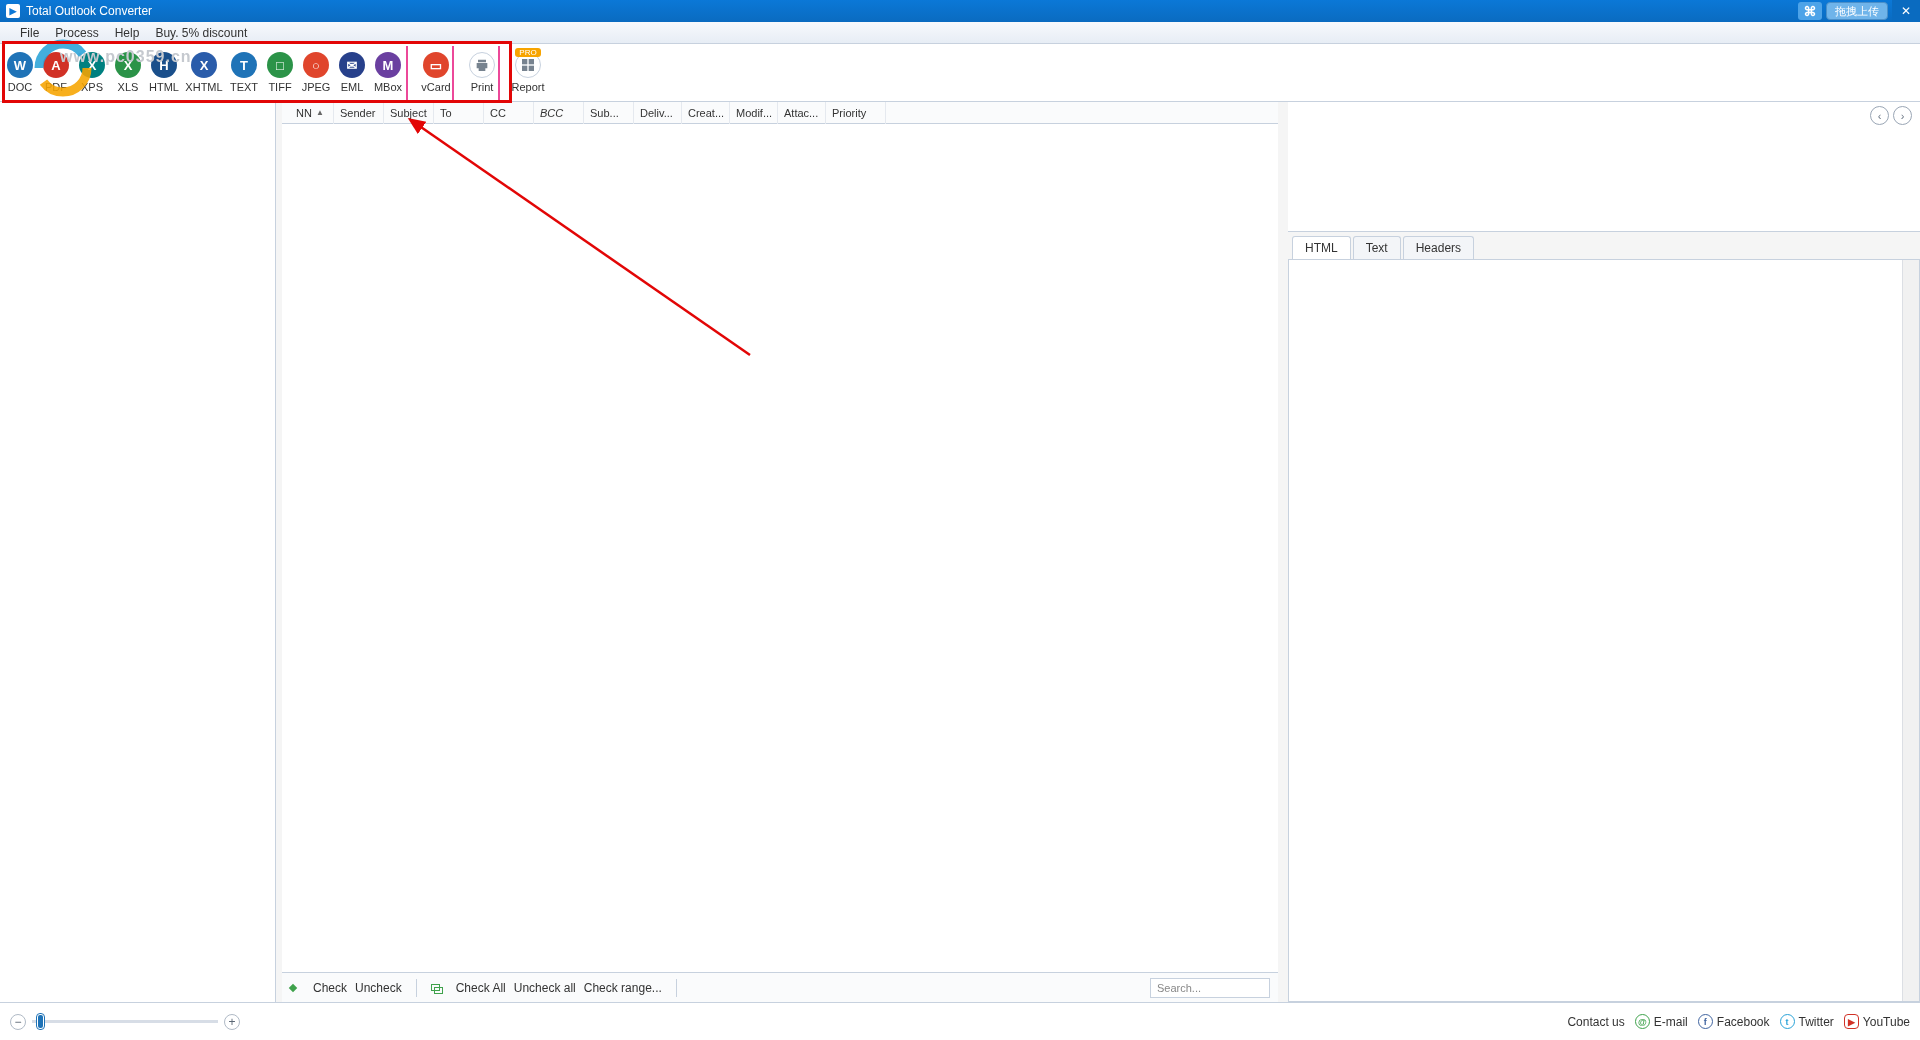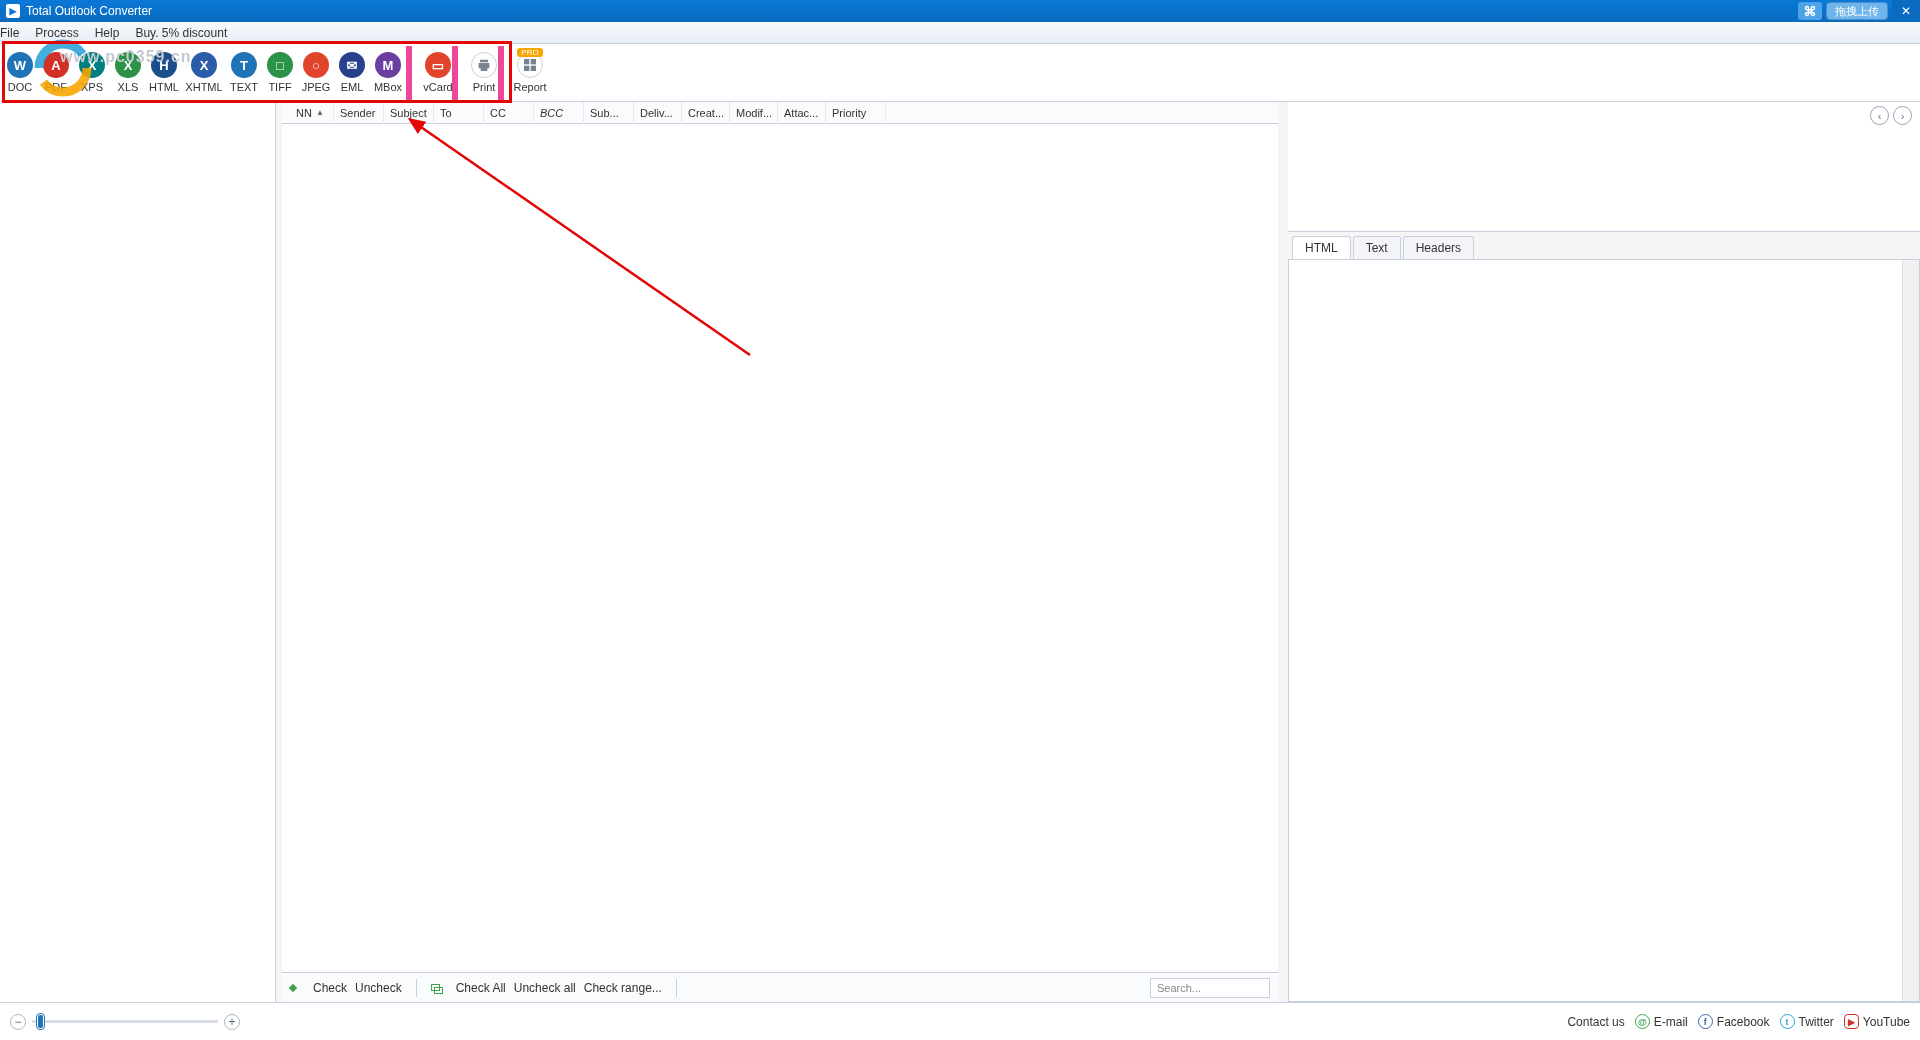--- a/index.html
+++ b/index.html
@@ -4,26 +4,26 @@
 <style>
 *{box-sizing:border-box;margin:0;padding:0;font-family:"Segoe UI",Tahoma,sans-serif}
 body{width:1920px;height:1040px;background:#f5f5f5;overflow:hidden;position:relative}
 .titlebar{height:22px;background:linear-gradient(#0b78d7,#0a6bc0);display:flex;align-items:center;color:#fff;font-size:12px;padding-left:6px;position:relative}
 .titlebar .app-icon{width:14px;height:14px;background:#fff;border-radius:2px;margin-right:6px;display:flex;align-items:center;justify-content:center;font-size:9px;color:#0b78d7;font-weight:bold}
 .titlebar .right{position:absolute;right:0;top:0;height:22px;display:flex;align-items:center;gap:4px}
 .net-icon{width:24px;height:18px;background:#4da3e8;border-radius:3px;display:flex;align-items:center;justify-content:center}
 .net-icon span{color:#fff;font-size:13px;font-weight:bold}
 .net-btn{height:18px;padding:0 8px;background:#6fb4ea;border:1px solid #4a8fc9;border-radius:4px;color:#fff;font-size:11px;display:flex;align-items:center}
 .close-x{width:28px;height:22px;background:#0a6bc0;color:#fff;display:flex;align-items:center;justify-content:center;font-size:12px}
-.menubar{height:22px;background:linear-gradient(#f7f9fc,#e7edf5);border-bottom:1px solid #c7d1de;display:flex;align-items:center;font-size:12px;padding-left:0;gap:16px;color:#333}
+.menubar{height:22px;background:linear-gradient(#f7f9fc,#e7edf5);border-bottom:1px solid #c7d1de;display:flex;align-items:center;font-size:12px;padding-left:20px;gap:16px;color:#333}
 .menubar span{cursor:default}
 .toolbar{height:58px;background:#fff;border-bottom:1px solid #c7d1de;display:flex;align-items:center;padding-left:2px;position:relative}
 .tbtn{display:flex;flex-direction:column;align-items:center;justify-content:center;width:36px;height:54px;font-size:11px;color:#333;cursor:pointer}
 .tbtn.wide{width:44px}
-.tbtn.sep{border-left:6px solid #ec4899;padding-left:12px;width:46px}
+.tbtn.sep{border-left:2px solid #ec4899;padding-left:12px;width:46px}
 .tbtn .ic{width:26px;height:26px;border-radius:13px;display:flex;align-items:center;justify-content:center;color:#fff;font-size:13px;font-weight:bold;margin-bottom:3px}
 .tbtn .ic svg{width:16px;height:16px}
 .ic-blue{background:#1f73b7}
 .ic-red{background:#d13126}
 .ic-teal{background:teal}
 .ic-green{background:#2b9348}
 .ic-dblue{background:#1a4f8b}
 .ic-dblue2{background:#2a5caa}
 .ic-ored{background:#e0452c}
 .ic-navy{background:#27408b}

